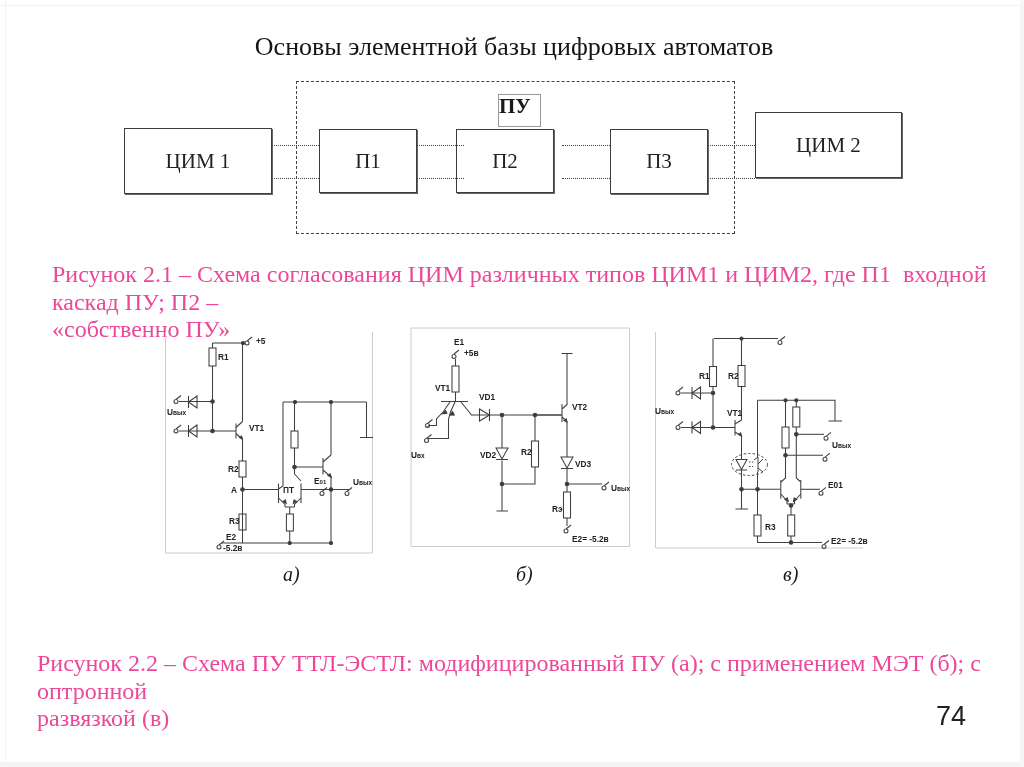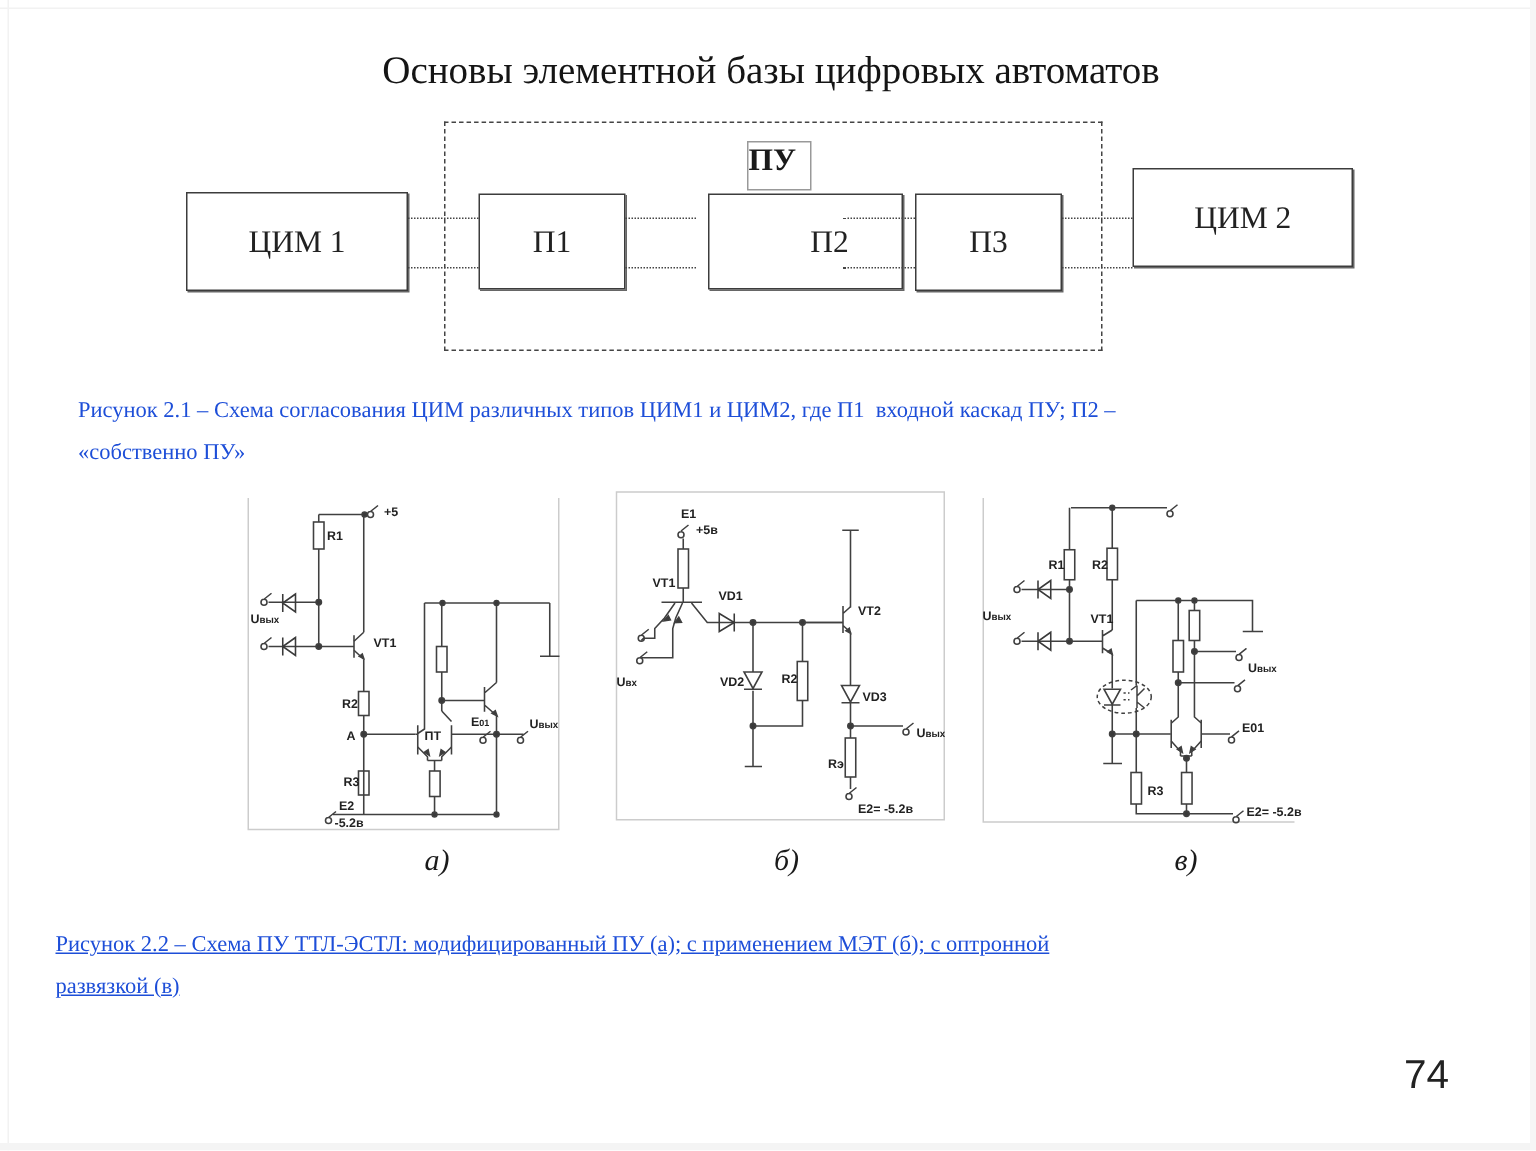--- a/index.html
+++ b/index.html
@@ -6,42 +6,42 @@
 body{width:1024px;height:767px;background:#ffffff;position:relative;overflow:hidden;-webkit-font-smoothing:antialiased;
      font-family:"Liberation Serif",serif;color:#1a1a1a;}
 .abs{position:absolute;}
 #title{left:2px;top:32px;width:1024px;text-align:center;font-size:26px;color:#151515;}
 .box{border:1px solid #3c3c3c;background:#fff;box-shadow:1px 1px 0 #666;
      display:flex;align-items:center;justify-content:center;font-size:21px;color:#222;}
 #dash{left:296px;top:81px;width:437px;height:151px;border:1px dashed #444;}
 #pu{left:498px;top:94px;width:41px;height:31px;border:1px solid #999;background:#fff;
     font-weight:bold;font-size:21px;line-height:22px;}
 .conn{height:0;border-top:1px dotted #444;}
-.cap{font-size:15px;line-height:27.5px;color:#1d4ed8;}
+.cap{font-size:24px;line-height:27.5px;color:#ec4899;}
 #cap1{left:52px;top:261px;width:950px;}
-#cap2{left:37px;top:617px;width:950px;text-decoration:underline;}
+#cap2{left:37px;top:650px;width:950px;}
 #pagenum{left:936px;top:701px;font-family:"Liberation Sans",sans-serif;font-size:27px;color:#222;text-align:center;}
 .figlab{font-size:20px;font-style:italic;}
 </style>
 </head>
 <body>
 
 <div class="abs" style="left:0;top:5px;width:1024px;height:1px;background:#f2f2f2;"></div>
 <div class="abs" style="left:5px;top:0;width:1px;height:767px;background:#f2f2f2;"></div>
 <div class="abs" style="left:0;top:762px;width:1024px;height:5px;background:#f4f4f4;"></div>
 <div class="abs" style="left:1020px;top:0;width:4px;height:767px;background:#f6f6f6;"></div>
 
 <div class="abs" id="title">Основы элементной базы цифровых автоматов</div>
 
 <div class="abs" id="bd" style="left:0;top:0;width:1024px;height:767px;filter:blur(0.3px);">
 <div class="abs" id="dash"></div>
 <div class="abs" id="pu">ПУ</div>
 <div class="abs box" style="left:124px;top:128px;width:146px;height:64px;">ЦИМ 1</div>
 <div class="abs box" style="left:319px;top:129px;width:96px;height:62px;text-align:right;">П1</div>
-<div class="abs box" style="left:472px;top:129px;width:96px;height:62px;padding-left:32px;">П2</div>
+<div class="abs box" style="left:456px;top:129px;width:96px;height:62px;">П2</div>
 <div class="abs box" style="left:610px;top:129px;width:96px;height:63px;">П3</div>
 <div class="abs box" style="left:755px;top:112px;width:145px;height:64px;">ЦИМ 2</div>
 <div class="abs conn" style="left:272px;top:145px;width:47px;"></div>
 <div class="abs conn" style="left:272px;top:178px;width:47px;"></div>
 <div class="abs conn" style="left:417px;top:145px;width:47px;"></div>
 <div class="abs conn" style="left:417px;top:178px;width:47px;"></div>
 <div class="abs conn" style="left:562px;top:145px;width:48px;"></div>
 <div class="abs conn" style="left:562px;top:178px;width:48px;"></div>
 <div class="abs conn" style="left:708px;top:145px;width:47px;"></div>
 <div class="abs conn" style="left:708px;top:178px;width:47px;"></div>

